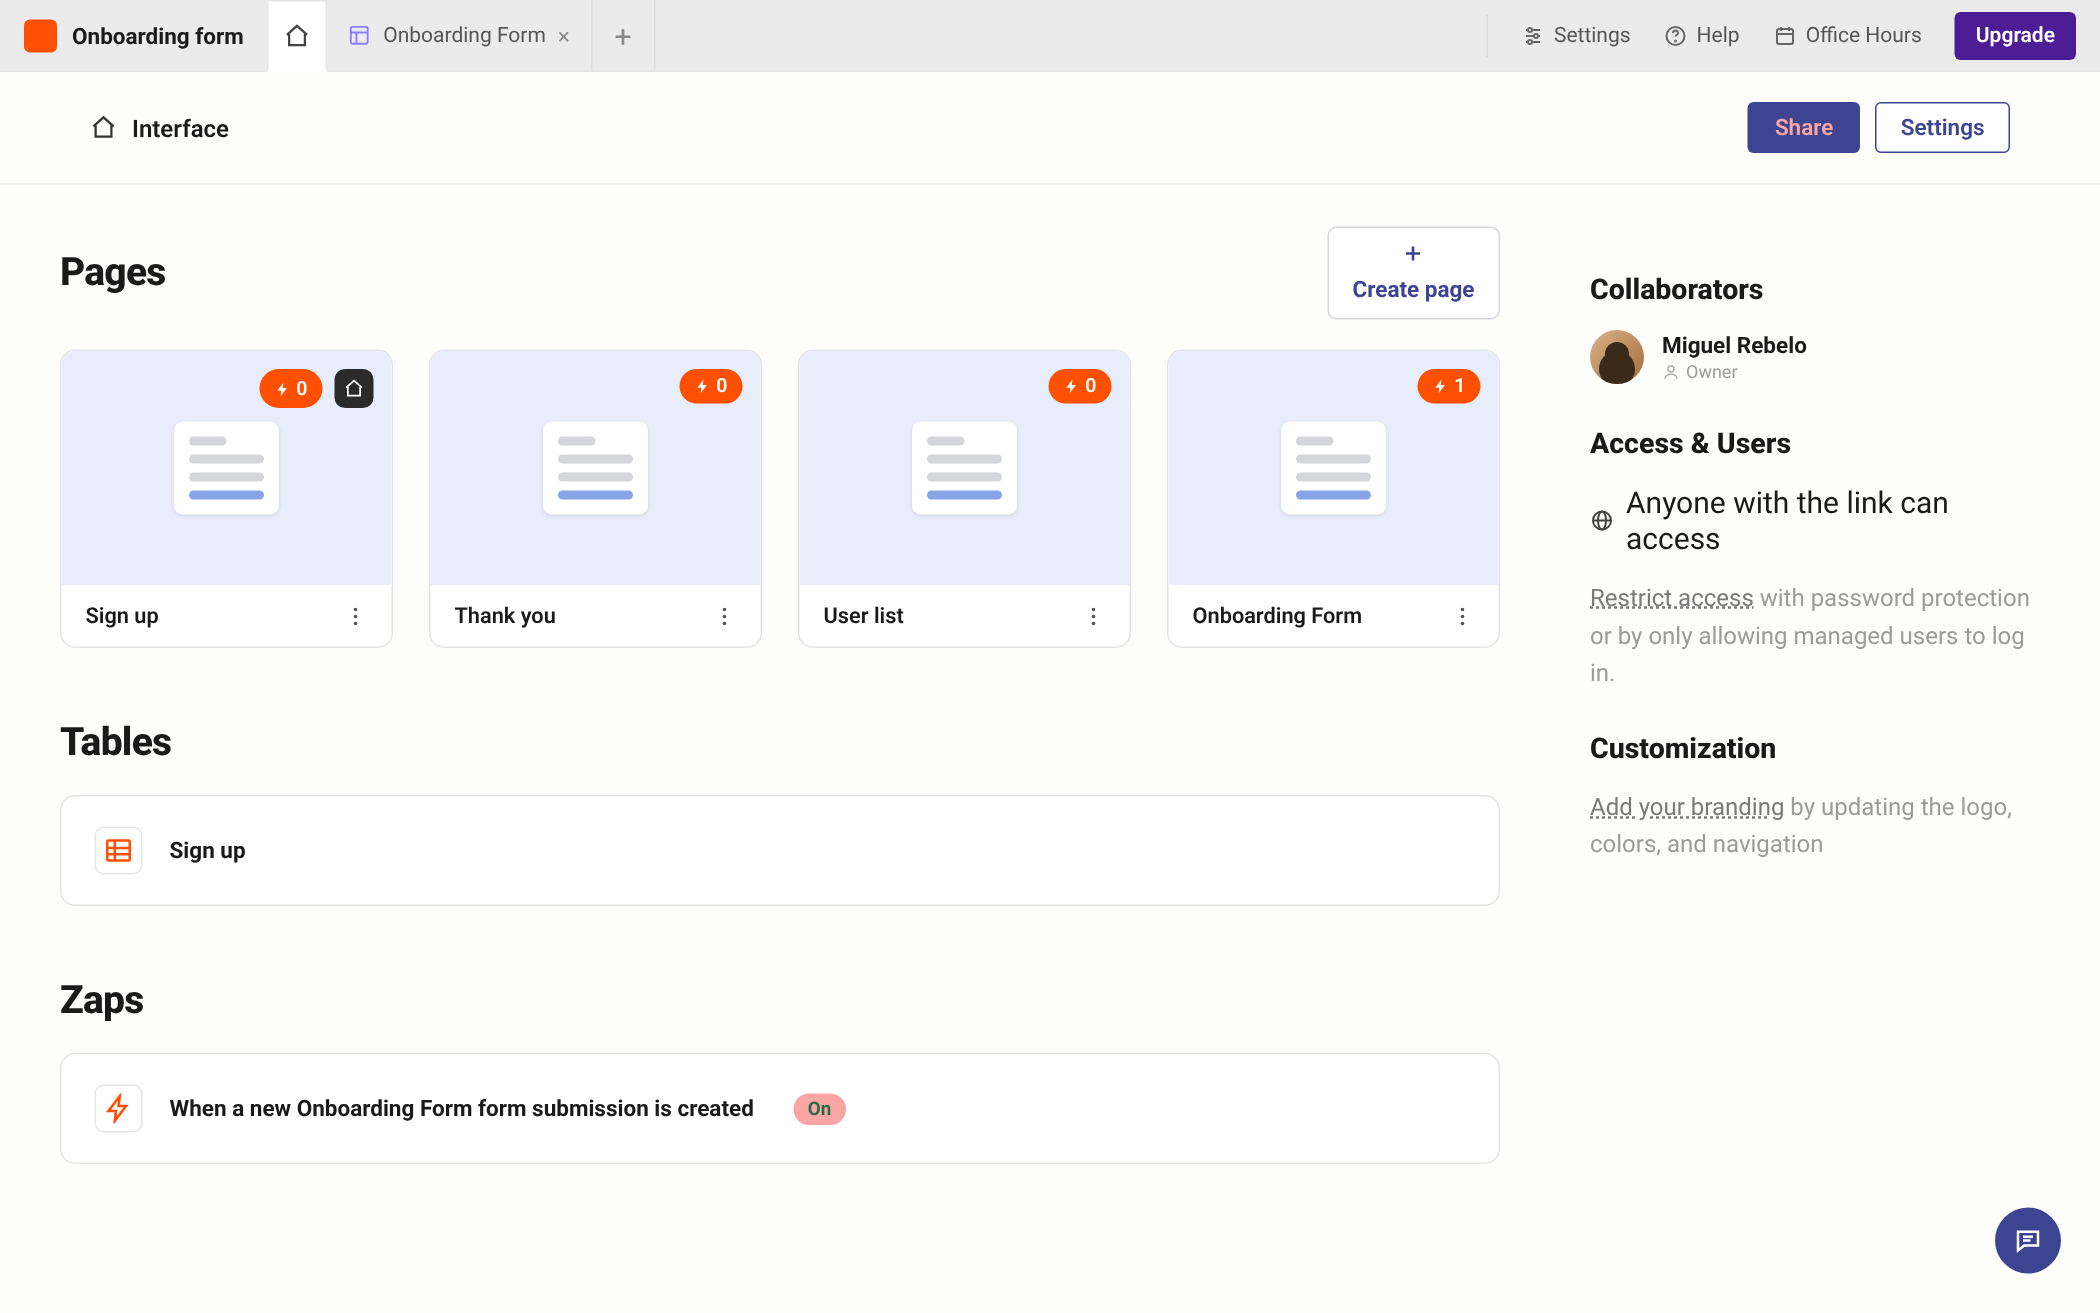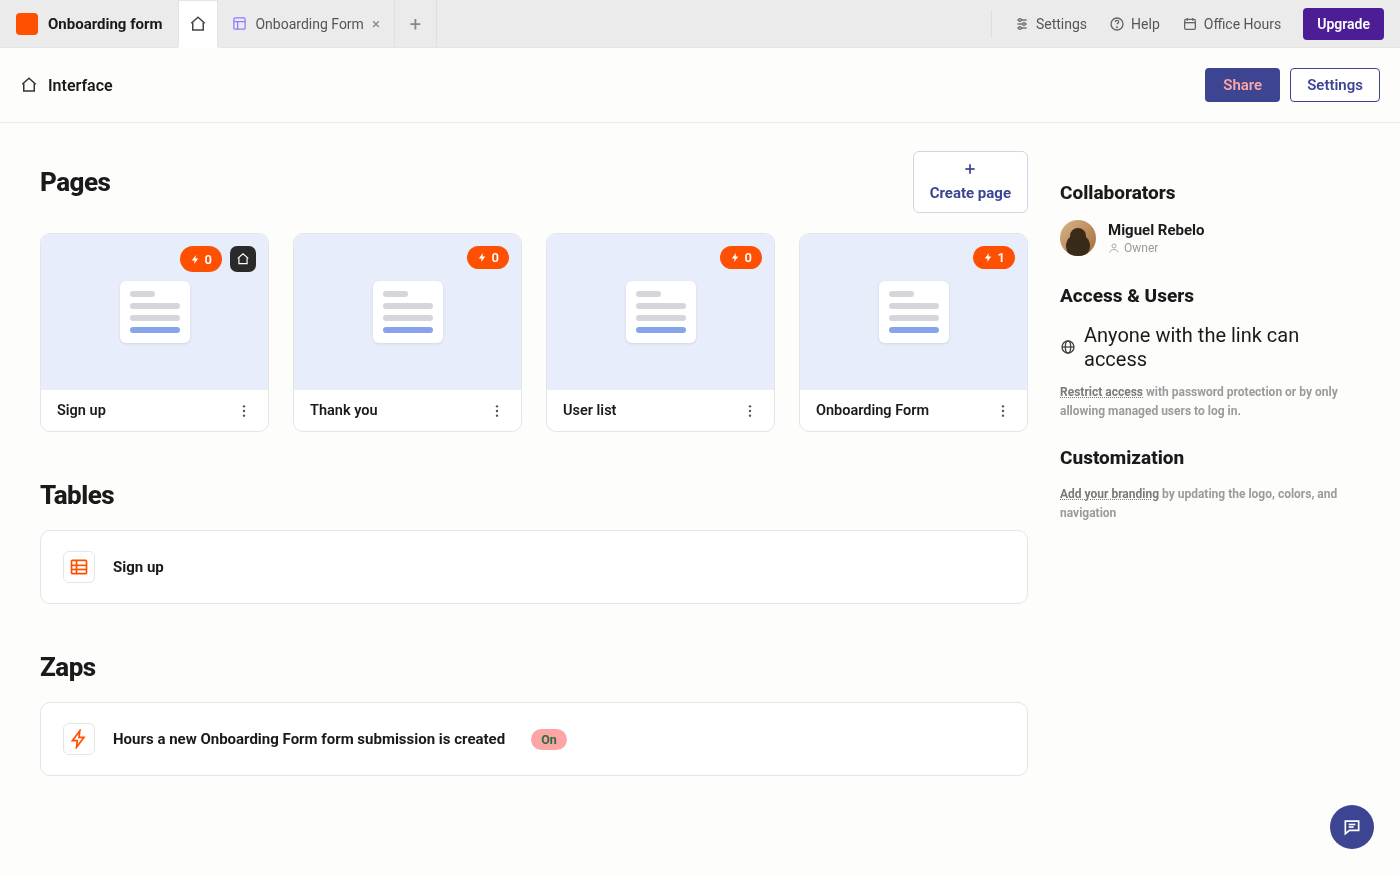--- a/index.html
+++ b/index.html
@@ -40,35 +40,35 @@
   .tab.active{background:#fff;border-bottom:2px solid #fff;margin-bottom:-1px;border-top:1px solid var(--border);border-left:1px solid var(--border);border-right:1px solid var(--border);}
   .tab .tab-close{color:#888;font-size:15px;}
   .tab.new{width:42px;justify-content:center;color:#888;font-size:20px;}
   .tab-bar .spacer{flex:1;}
   .tab-bar .right-actions{display:flex;align-items:center;gap:22px;padding:0 16px;}
   .hdr-btn{display:flex;align-items:center;gap:6px;color:#555;font-size:14px;cursor:pointer;}
   .upgrade-btn{background:#4c1d95;color:#fff;padding:8px 14px;border-radius:4px;font-weight:600;font-size:14px;cursor:pointer;}
 
   
   .sub-header{
-    display:flex;align-items:center;padding:20px 20px;border-bottom:1px solid var(--border-light);
+    display:flex;align-items:center;padding:20px 60px;border-bottom:1px solid var(--border-light);
   }
   .sub-left{display:flex;align-items:center;gap:10px;font-weight:600;font-size:16px;}
   .sub-header .flex{flex:1;}
   .share-btn{
     background:var(--accent);color:#fca5a5;padding:8px 18px;border-radius:4px;
     font-weight:600;font-size:15px;cursor:pointer;margin-right:10px;
   }
   .settings-btn{
     border:1px solid var(--accent);color:var(--accent);padding:7px 16px;border-radius:4px;
     font-weight:600;font-size:15px;cursor:pointer;background:#fff;
   }
 
   
-  .main{display:flex;padding:0 40px;gap:32px;}
+  .main{display:flex;padding:0 40px;gap:60px;}
   .main-left{flex:1;min-width:0;}
   .main-right{width:300px;padding-top:30px;}
 
   
   .section-row{display:flex;align-items:center;margin:28px 0 20px;}
   .section-title{font-size:26px;font-weight:800;flex:1;letter-spacing:-.5px;}
   .create-page-btn{
     border:1px solid #d5d5e0;color:var(--accent);background:#fff;
     padding:10px 16px;border-radius:6px;font-weight:700;font-size:15px;
     display:flex;align-items:center;gap:8px;cursor:pointer;flex-direction:column;
@@ -118,21 +118,21 @@
   }
 
   
   .side-title{font-size:19px;font-weight:800;margin-bottom:16px;margin-top:28px;}
   .collab{display:flex;align-items:center;gap:12px;margin-bottom:28px;}
   .avatar{width:36px;height:36px;border-radius:50%;background:linear-gradient(135deg,#d8b48a,#a56b3a);position:relative;overflow:hidden;}
   .avatar::after{content:"";position:absolute;left:50%;top:45%;width:16px;height:16px;background:#3a2a1a;border-radius:50%;transform:translate(-50%,-50%);box-shadow:0 10px 0 4px #3a2a1a;}
   .collab-name{font-weight:700;font-size:15px;}
   .collab-role{color:var(--text-light);font-size:12px;display:flex;align-items:center;gap:4px;margin-top:2px;}
   .access-line{display:flex;align-items:center;gap:8px;font-size:20px;margin-bottom:12px;}
-  .side-p{color:var(--text-light);font-size:12px;line-height:1.55;font-weight:bold;}
+  .side-p{color:var(--text-light);font-size:16px;line-height:1.55;}
   .side-p .u{text-decoration:underline dotted;color:#7a7a7a;cursor:pointer;}
 
   
   .fab{
     position:absolute;right:26px;bottom:26px;width:44px;height:44px;border-radius:50%;
     background:var(--accent);display:flex;align-items:center;justify-content:center;cursor:pointer;
   }
 
   
   .ico{display:inline-flex;}
@@ -386,21 +386,21 @@
     <div class="section-row" style="margin-top:48px;">
       <div class="section-title">Zaps</div>
     </div>
     <div id="zaps-list">
         <div class="item-row">
           <div class="item-icon">
             <svg width="20" height="20" viewBox="0 0 24 24" fill="none" stroke="#ff4f00" stroke-width="2">
               <path d="M13 2L4 14h6l-1 8 9-12h-6l1-8z"></path>
             </svg>
           </div>
-          <div class="item-title">Hours a new Onboarding Form form submission is created</div>
+          <div class="item-title">When a new Onboarding Form form submission is created</div>
           <span class="on-pill">On</span>
         </div>
       </div>
 
   </div>
 
   <div class="main-right">
     <div class="side-title">Collaborators</div>
     <div class="collab">
       <div class="avatar"></div>

